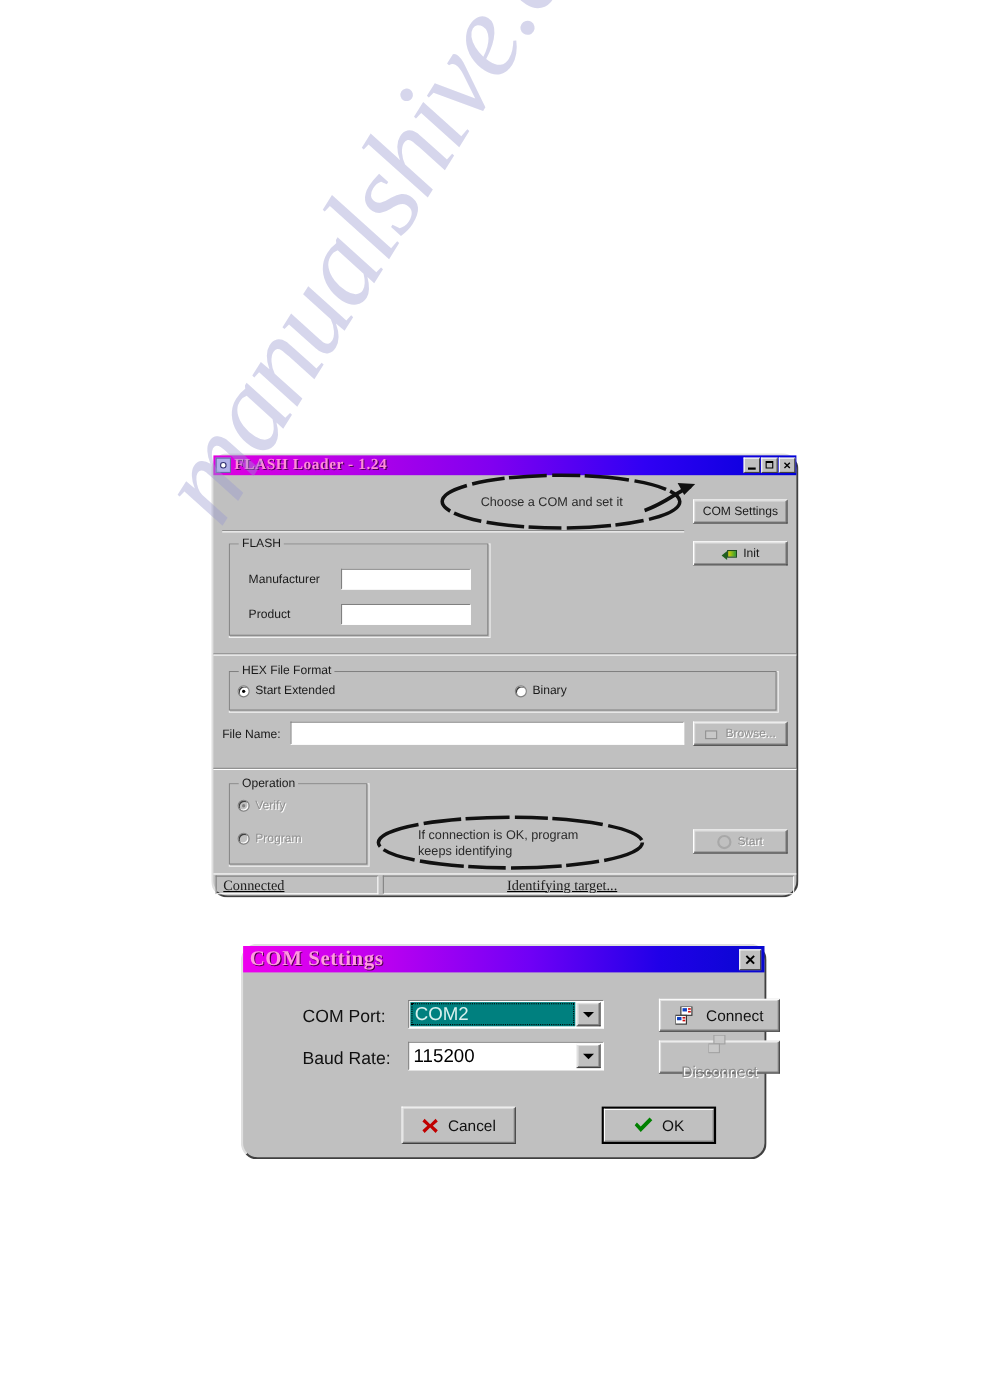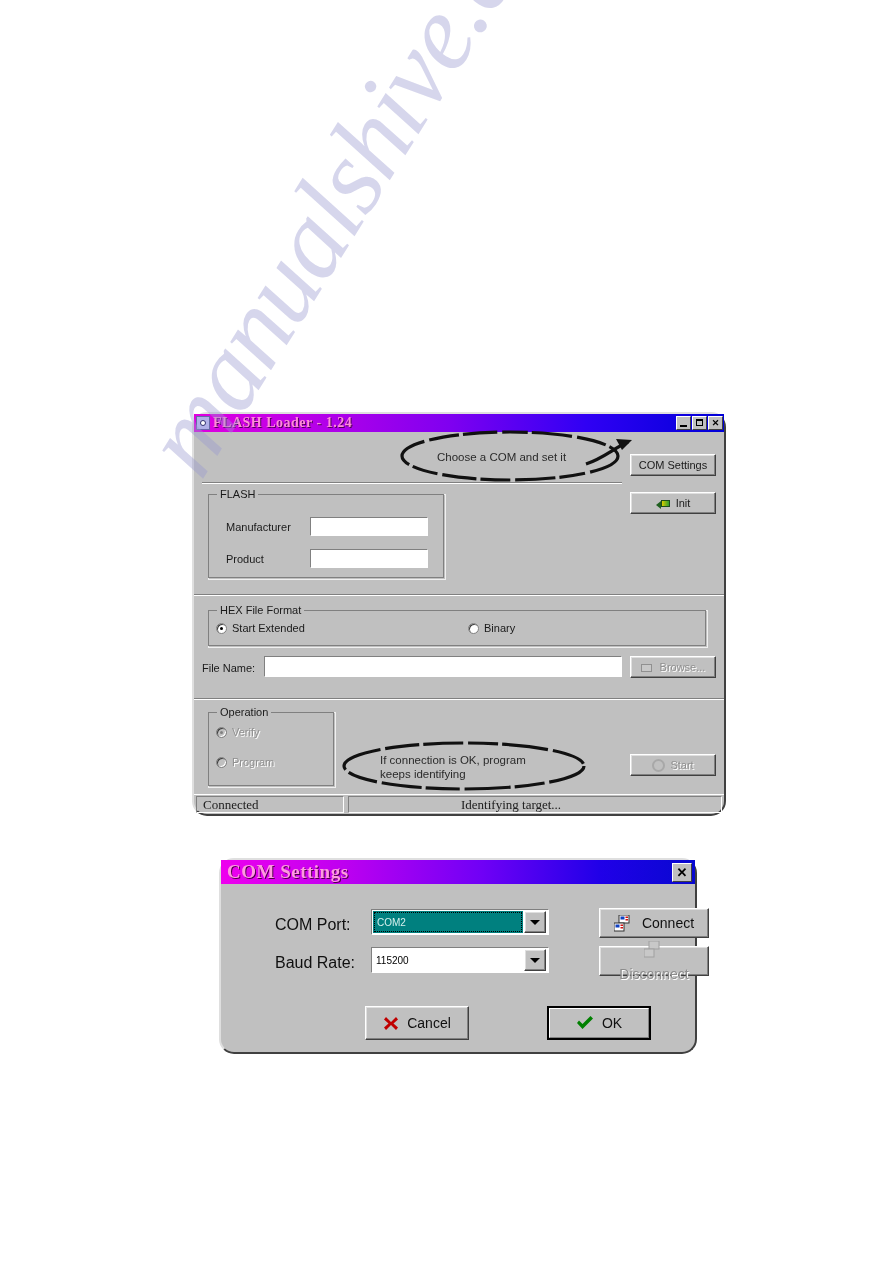--- a/index.html
+++ b/index.html
@@ -241,20 +241,21 @@
   
   #statusbar {
     position: absolute;
     left: 0; bottom: 0;
     width: 100%;
     height: 20px;
     display: flex;
     align-items: center;
     border-top: 1px solid #ffffff;
     box-sizing: border-box;
+    text-decoration: underline;
   }
   .sb-pane {
     height: 17px;
     margin: 1px 2px;
     border-top: 1px solid #808080;
     border-left: 1px solid #808080;
     border-right: 1px solid #ffffff;
     border-bottom: 1px solid #ffffff;
     box-sizing: border-box;
     display: flex;
@@ -376,21 +377,21 @@
     border-top: 1px solid #808080;
     border-left: 1px solid #808080;
     border-right: 1px solid #ffffff;
     border-bottom: 1px solid #ffffff;
     box-sizing: border-box;
     display: flex;
     align-items: center;
   }
   .combo .combo-val {
     flex: 1;
-    font-size: 10px;
+    font-size: 17px;
     color: #000;
     padding: 8px 4px;
     height: 100%;
     display: flex;
     align-items: center;
     box-sizing: border-box;
     white-space: nowrap;
     overflow: hidden;
   }
   .combo.selected .combo-val {

